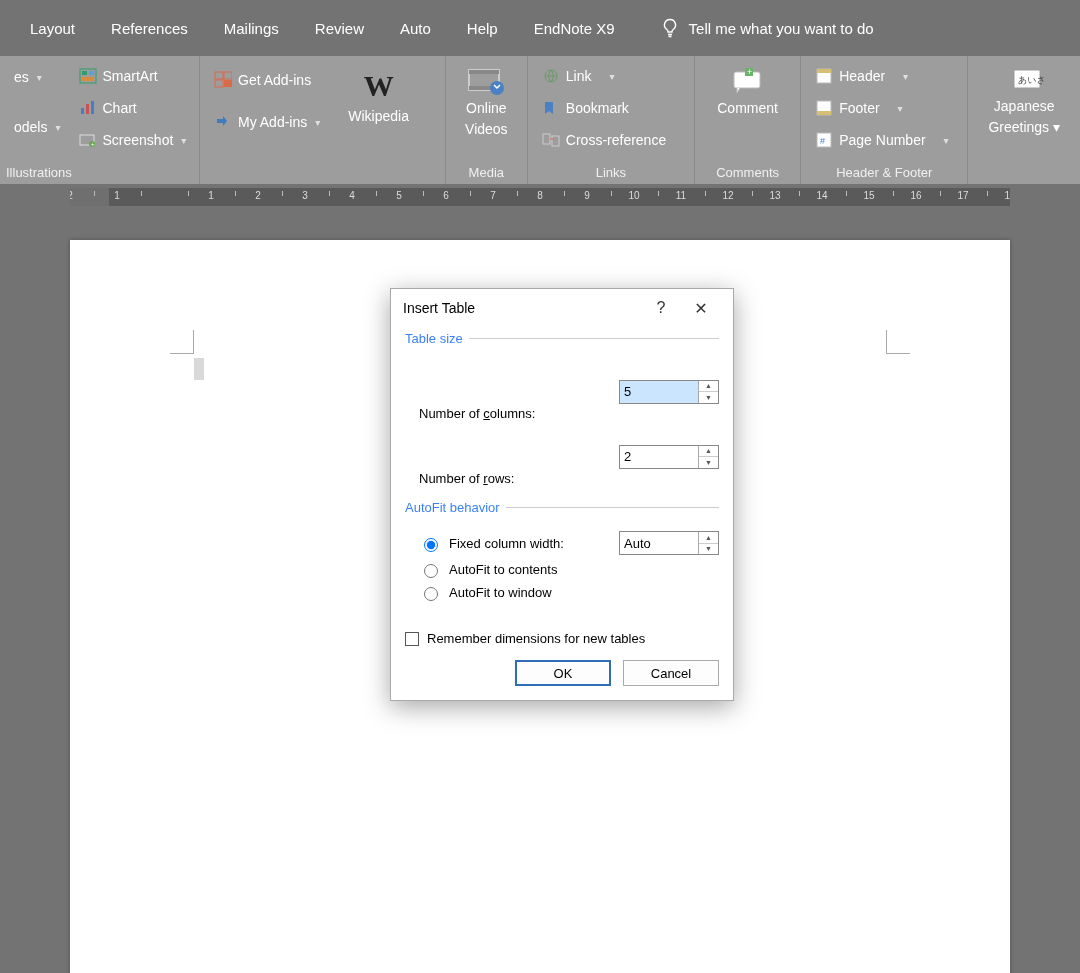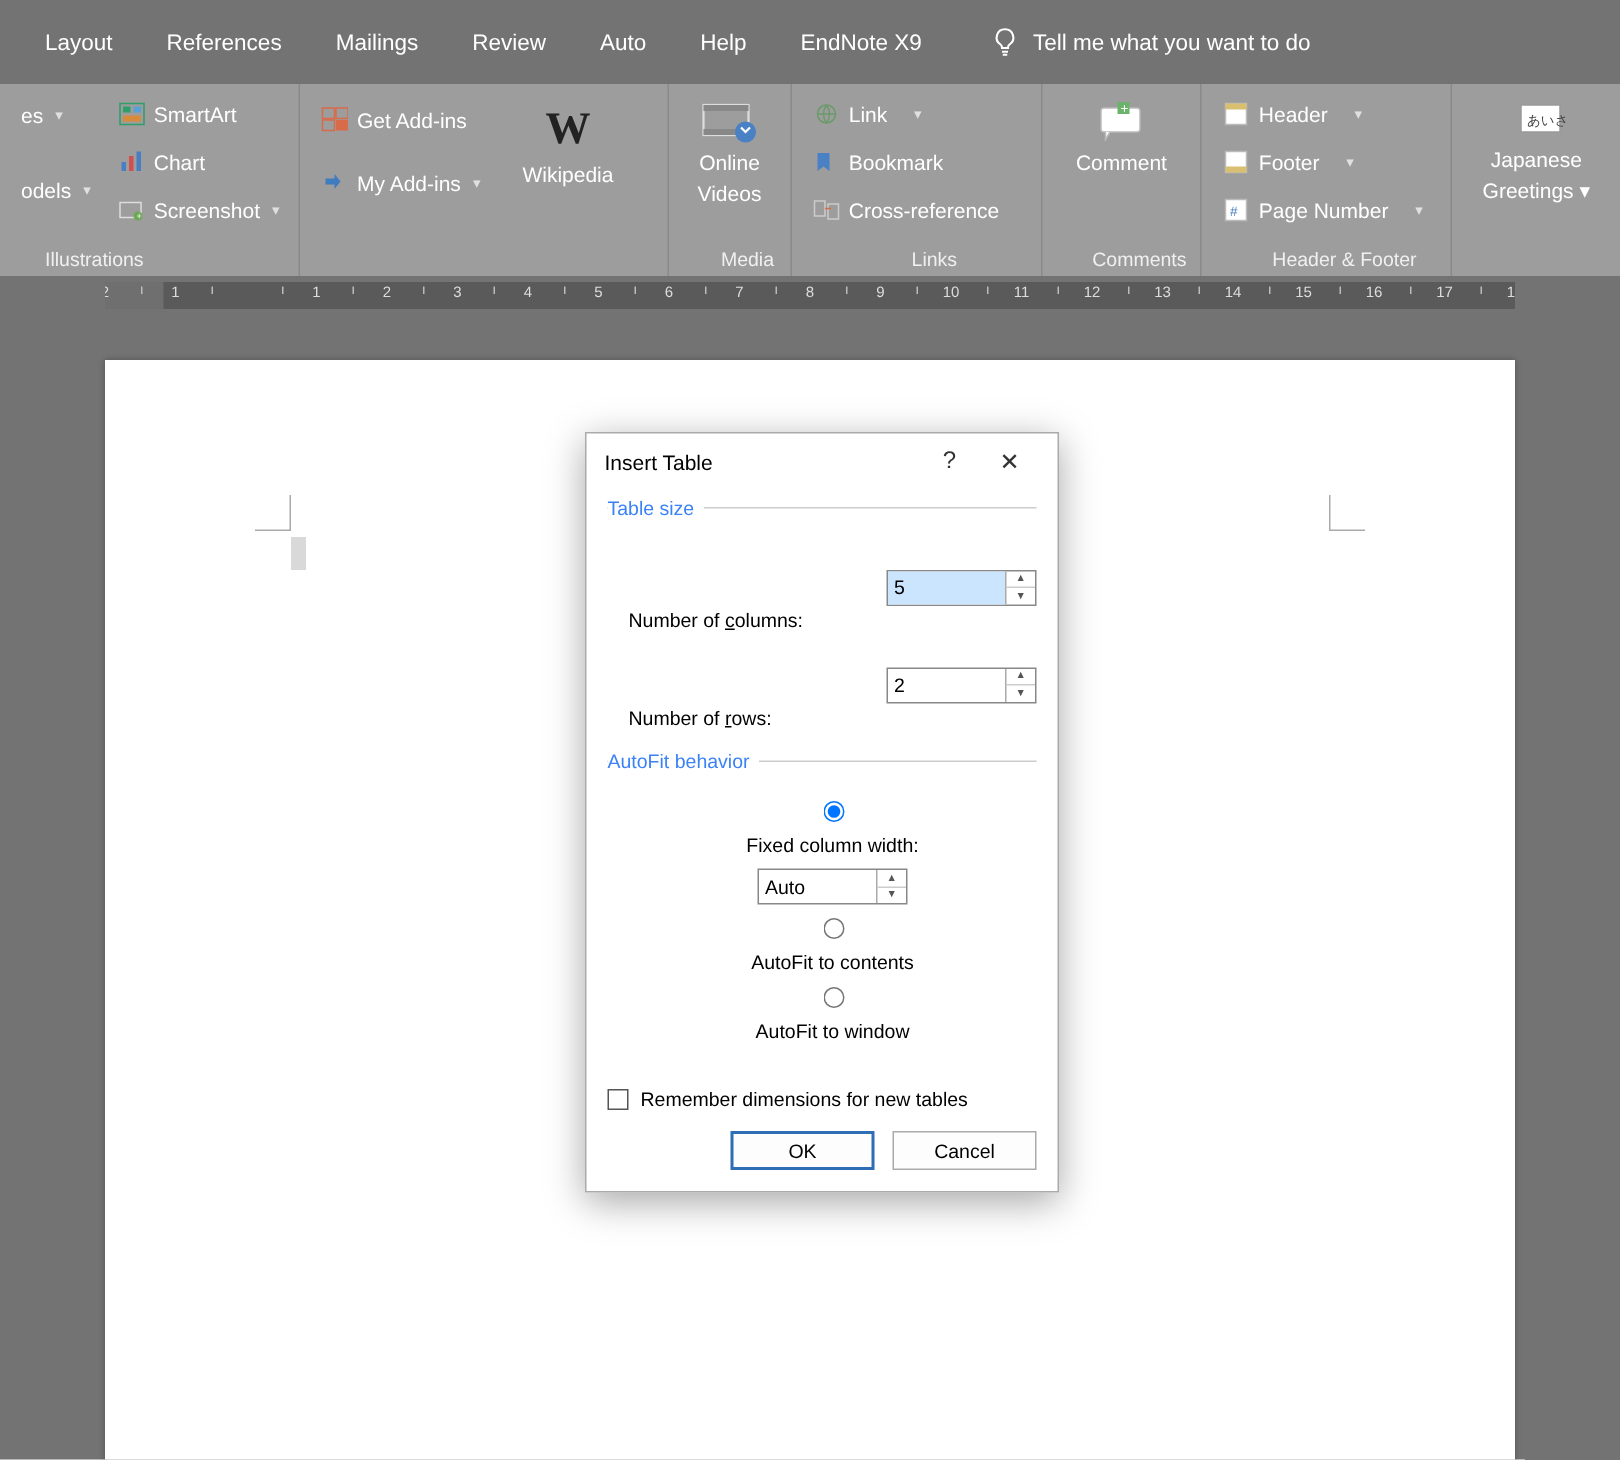--- a/index.html
+++ b/index.html
@@ -8,21 +8,21 @@
   
   .menubar { background: #737373; height: 56px; display: flex; align-items: center; padding: 0 20px 0 30px; gap: 36px; color: #fff; font-size: 15px; }
   .menubar .menu-item { cursor: pointer; }
   .menubar .tell-me { display: flex; align-items: center; gap: 10px; margin-left: 10px; }
   .bulb-icon svg { display: block; }
 
   
   .ribbon { background: #9d9d9d; height: 128px; display: flex; color: #fff; font-size: 14px; position: relative; }
   .ribbon-group { display: flex; flex-direction: column; border-right: 1px solid #8a8a8a; }
   .ribbon-group-body { flex: 1; display: flex; align-items: flex-start; padding: 6px 10px 2px 10px; }
-  .ribbon-group-label { text-align: center; font-size: 13px; padding: 2px 0 4px 0; color: #f0f0f0; margin-left: 24px; }
+  .ribbon-group-label { text-align: center; font-size: 13px; padding: 2px 0 4px 0; color: #f0f0f0; }
   .rbtn { display: flex; align-items: center; gap: 6px; padding: 3px 4px; cursor: pointer; white-space: nowrap; }
   .rbtn .caret { font-size: 10px; margin-left: 2px; color: #e0e0e0; }
   .vstack { display: flex; flex-direction: column; gap: 2px; }
   .big-btn { display: flex; flex-direction: column; align-items: center; justify-content: center; gap: 4px; padding: 4px 10px; cursor: pointer; text-align: center; font-size: 14px; line-height: 1.2; }
   .icon-box { width: 18px; height: 18px; display: inline-flex; align-items: center; justify-content: center; }
   
   
   .ruler-wrap { background: #737373; padding-top: 4px; }
   .ruler { position: relative; height: 18px; margin: 0 auto; width: 940px; background: #5a5a5a; color: #ddd; font-size: 10px; overflow: hidden; }
   .ruler .tick { position: absolute; top: 3px; }
@@ -31,38 +31,38 @@
 
   
   .doc-area { position: relative; padding-top: 34px; }
   .page { width: 940px; margin: 0 auto; background: #fff; min-height: 760px; position: relative; box-shadow: 0 0 4px rgba(0,0,0,.3); }
   .page .crop-mark { position: absolute; width: 24px; height: 24px; border-color: #aaa; }
   .crop-tl { top: 90px; left: 100px; border-bottom: 1px solid #aaa; border-right: 1px solid #aaa; }
   .crop-tr { top: 90px; right: 100px; border-bottom: 1px solid #aaa; border-left: 1px solid #aaa; }
   .cursor-blk { position: absolute; top: 118px; left: 124px; width: 10px; height: 22px; background: #d9d9d9; }
 
   
-  .dialog { position: absolute; top: 288px; left: 390px; width: 316px; background: #fff; border: 1px solid #aaa; box-shadow: 0 6px 24px rgba(0,0,0,.35); font-size: 13px; color: #000; }
+  .dialog { position: absolute; top: 288px; left: 390px; width: 344px; background: #fff; border: 1px solid #aaa; box-shadow: 0 6px 24px rgba(0,0,0,.35); font-size: 13px; color: #000; }
   .dialog .titlebar { display: flex; align-items: center; height: 38px; padding: 0 12px; }
   .dialog .titlebar .title { flex: 0 0 auto; font-size: 14px; }
   .dialog .titlebar .spacer { flex: 1; }
   .dialog .titlebar .tb-btn { width: 40px; text-align: center; font-size: 16px; cursor: pointer; color: #333; }
   .dialog .body { padding: 0 14px 14px 14px; }
   .dialog fieldset { border: none; border-top: 1px solid #ccc; margin: 4px 0 8px 0; padding: 10px 0 0 0; }
   .dialog legend { padding: 0 6px 0 0; color: #3b82f6; font-size: 13px; }
   .form-row { display: flex; align-items: center; margin: 6px 0 6px 14px; }
   .form-row .lbl { flex: 1; margin-top: 44px; }
   .form-row .u { text-decoration: underline; }
   .spin { display: flex; border: 1px solid #888; height: 24px; width: 100px; background: #fff; }
   .spin input { border: none; width: 78px; padding: 0 4px; font-size: 13px; outline: none; }
   .spin input.sel { background: #cce5ff; }
   .spin .arrows { width: 20px; display: flex; flex-direction: column; border-left: 1px solid #aaa; }
   .spin .arrows div { flex: 1; display: flex; align-items: center; justify-content: center; font-size: 7px; color: #555; cursor: pointer; }
   .spin .arrows div:first-child { border-bottom: 1px solid #ccc; }
-  .radio-row { display: flex; align-items: center; margin: 6px 0 6px 14px; gap: 8px; flex-direction: column; }
+  .radio-row { display: flex; align-items: center; margin: 6px 0 6px 14px; gap: 8px; }
   .radio-row input[type=radio] { width: 14px; height: 14px; }
   .check-row { display: flex; align-items: center; gap: 8px; margin: 24px 0 14px 0; }
   .check-row .cb { width: 14px; height: 14px; border: 1px solid #555; display: inline-block; }
   .dlg-buttons { display: flex; justify-content: flex-end; gap: 12px; }
   .dlg-buttons button { width: 96px; height: 26px; background: #fdfdfd; border: 1px solid #aaa; font-size: 13px; cursor: pointer; }
   .dlg-buttons button.primary { border: 2px solid #2f6db5; }
 
   
   svg { display: inline-block; vertical-align: middle; }
 </style>

